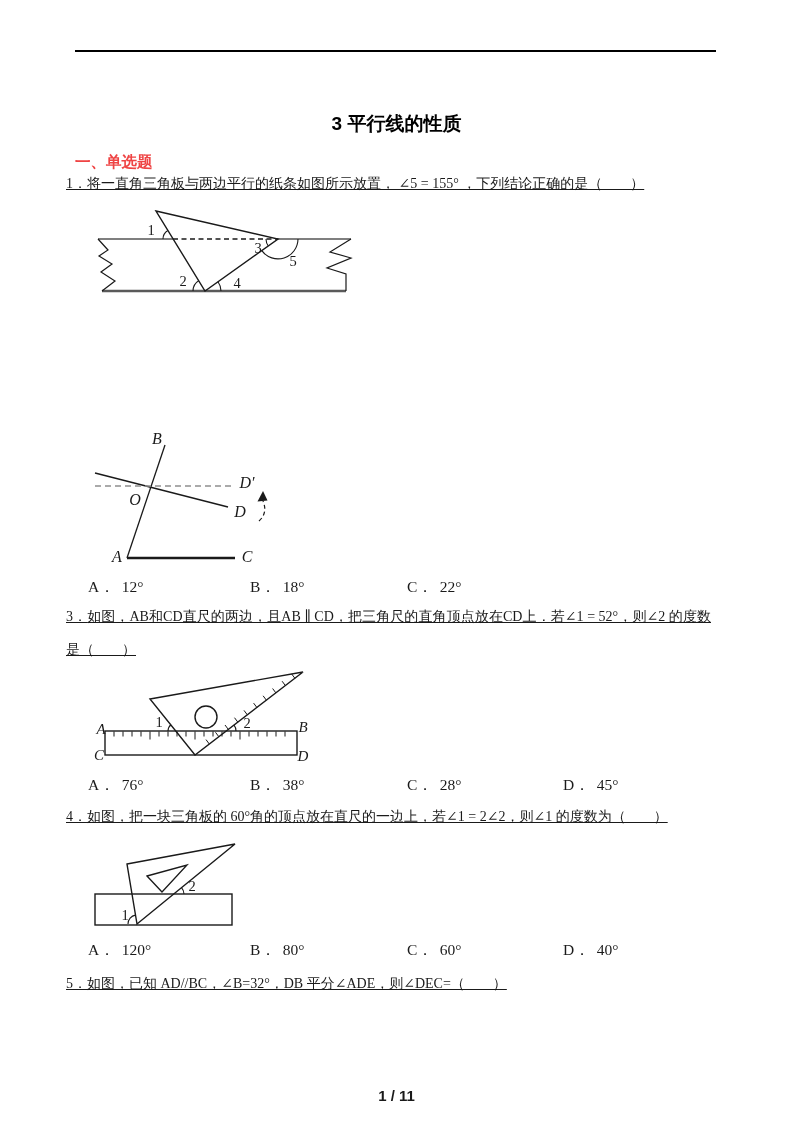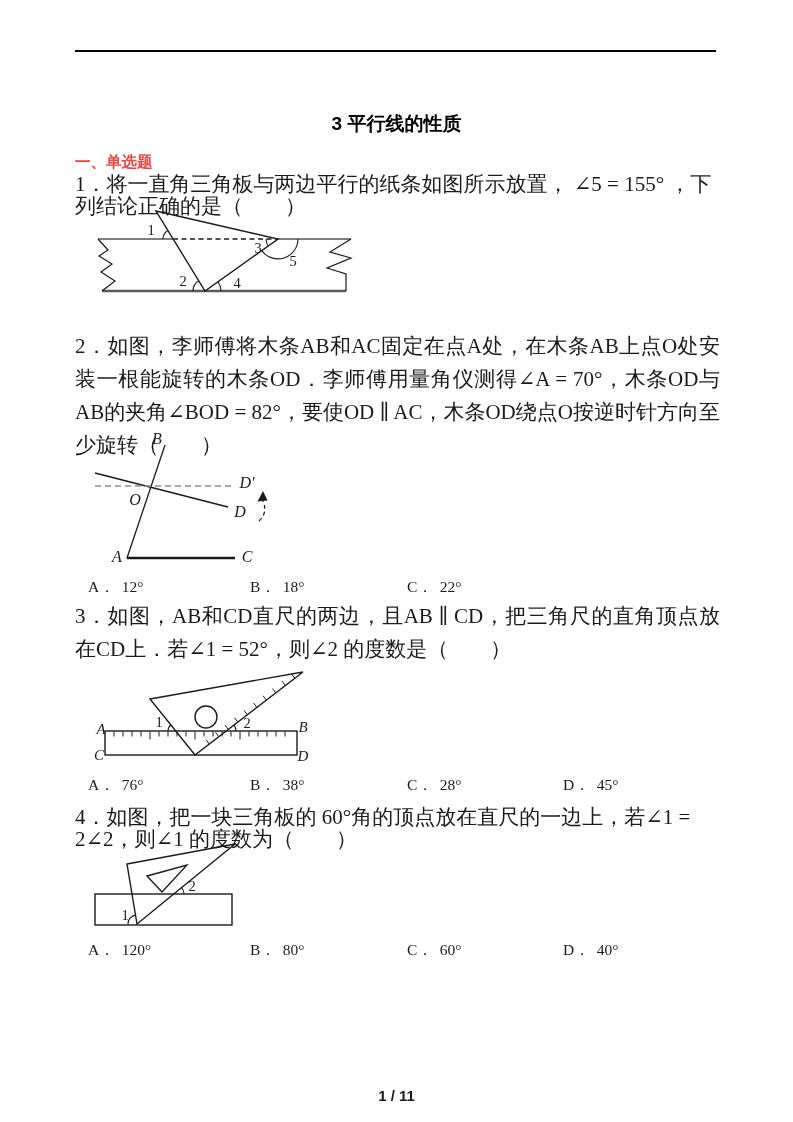--- a/index.html
+++ b/index.html
@@ -14,21 +14,21 @@
   .title {
     position:absolute; left:0; top:103px; width:100%; text-align:center;
     font-family:"Liberation Sans","DejaVu Sans",sans-serif; font-weight:bold;
     font-size:19px; color:#000;
   }
   .section-heading {
     position:absolute; left:75px; top:144px;
     font-family:"Liberation Sans","DejaVu Sans",sans-serif; font-weight:bold;
     font-size:15.5px; color:#ef4444;
   }
-  .qtext { position:absolute; left:75px; width:645px; font-size:21px; line-height:22px; }
+  .qtext { position:absolute; left:66px; width:645px; font-size:14px; line-height:22px;text-decoration:underline; }
   .qtext.multi { line-height:33px; text-align:justify; }
   .opts {
     position:absolute; left:75px; width:702px; display:grid;
     grid-template-columns:162px 157px 156px auto; padding-left:13px;
     font-size:15.5px; line-height:22px;
   }
   .opt-value { margin-left:7px; }
   .fig { position:absolute; }
   .footer {
     position:absolute; left:0; top:1079px; width:100%; text-align:center;
@@ -66,21 +66,20 @@
     <path d="M126 85 A16 16 0 0 0 123 75.7" stroke="#1a1a1a" stroke-width="1.1" fill="none"></path>
     <path d="M203 33 A20 20 0 0 1 166.8 44.6" stroke="#1a1a1a" stroke-width="1.1" fill="none"></path>
     <text x="56" y="29" text-anchor="middle" class="fig-num">1</text>
     <text x="88" y="80" text-anchor="middle" class="fig-num">2</text>
     <text x="163" y="47" text-anchor="middle" class="fig-num">3</text>
     <text x="142" y="82" text-anchor="middle" class="fig-num" fill="#8b3a33">4</text>
     <text x="198" y="60" text-anchor="middle" class="fig-num">5</text>
   </svg>
 
 
-  <div class="qtext multi" style="top:322px;"><span>2．</span><span>如图，李师傅将木条AB和AC固定在点A处，在木条AB上点O处安装一根能旋转的木条OD．李师傅用量角仪测得∠A = 70°，木条OD与AB的夹角∠BOD = 82°，要使OD ∥ AC，木条OD绕点O按逆时针方向至少旋转（　　）</span></div>
 
   <svg class="fig" style="left:85px; top:420px;" width="200" height="145" viewBox="0 0 200 145">
     <line x1="42" y1="130" x2="80" y2="17" stroke="#1a1a1a" stroke-width="1.3"></line>
     <line x1="10" y1="45" x2="143" y2="79" stroke="#1a1a1a" stroke-width="1.3"></line>
     <line x1="10" y1="58" x2="148" y2="58" stroke="#8f8f8f" stroke-width="1.5" stroke-dasharray="6 4"></line>
     <line x1="42" y1="130" x2="150" y2="130" stroke="#1a1a1a" stroke-width="2.6"></line>
     <path d="M174 93 Q183 85 178 73" stroke="#1a1a1a" stroke-width="1.2" stroke-dasharray="4 3" fill="none"></path>
     <polygon points="178,63 172.5,73.5 182.5,72.5" fill="#1a1a1a"></polygon>
     <text x="72" y="16" text-anchor="middle" class="fig-letter">B</text>
     <text x="50" y="77" text-anchor="middle" class="fig-letter">O</text>
@@ -133,16 +132,17 @@
     <text x="104" y="58" text-anchor="middle" class="fig-num">2</text>
   </svg>
 
   <div class="opts" style="top:931px;">
     <span class="opt"><span>A．</span><span class="opt-value">120°</span></span>
     <span class="opt"><span>B．</span><span class="opt-value">80°</span></span>
     <span class="opt"><span>C．</span><span class="opt-value">60°</span></span>
     <span class="opt"><span>D．</span><span class="opt-value">40°</span></span>
   </div>
 
+  <div class="qtext" style="top:965px;"><span>5．</span><span>如图，已知 AD//BC，∠B=32°，DB 平分∠ADE，则∠DEC=（　　）</span></div>
 
   <div class="footer">1 / 11</div>
 
 </div>
 
 </body></html>

